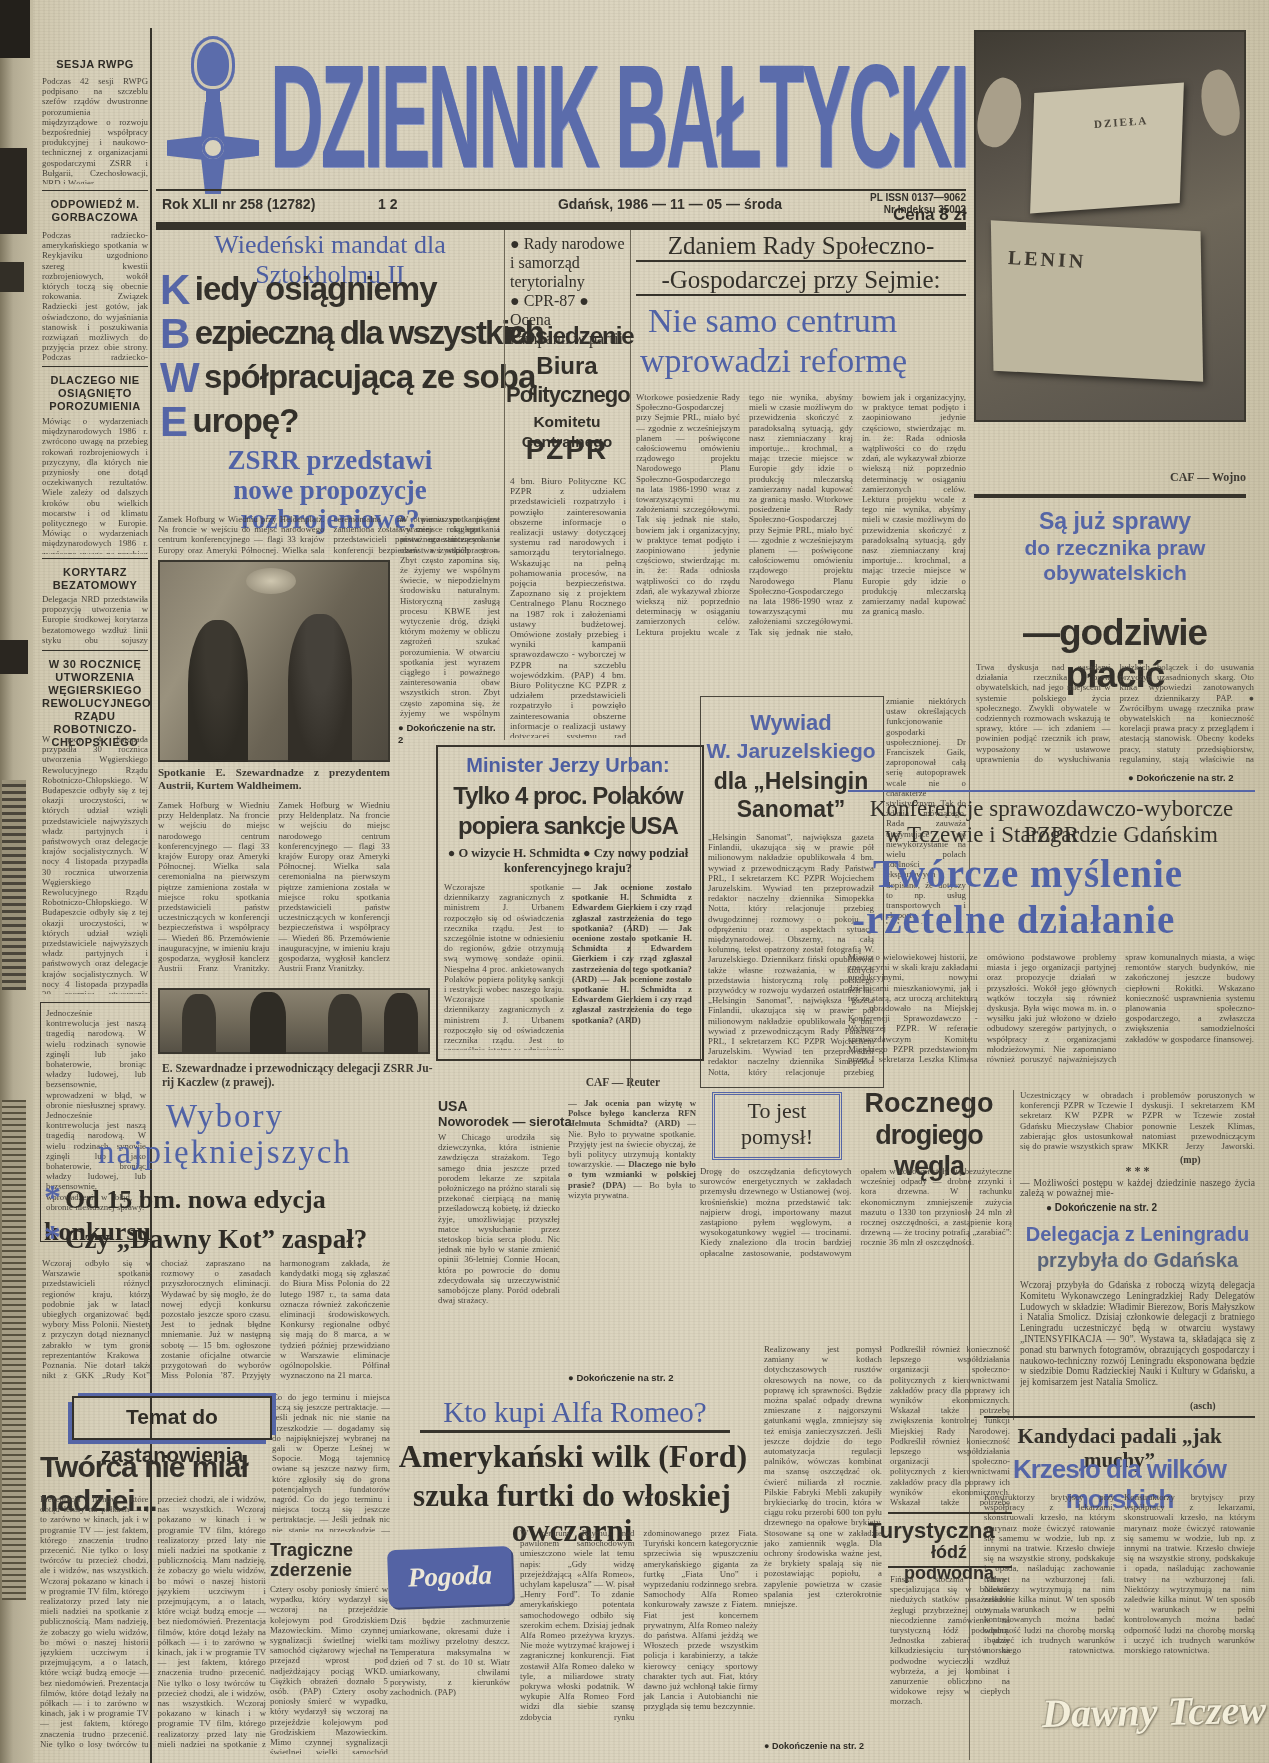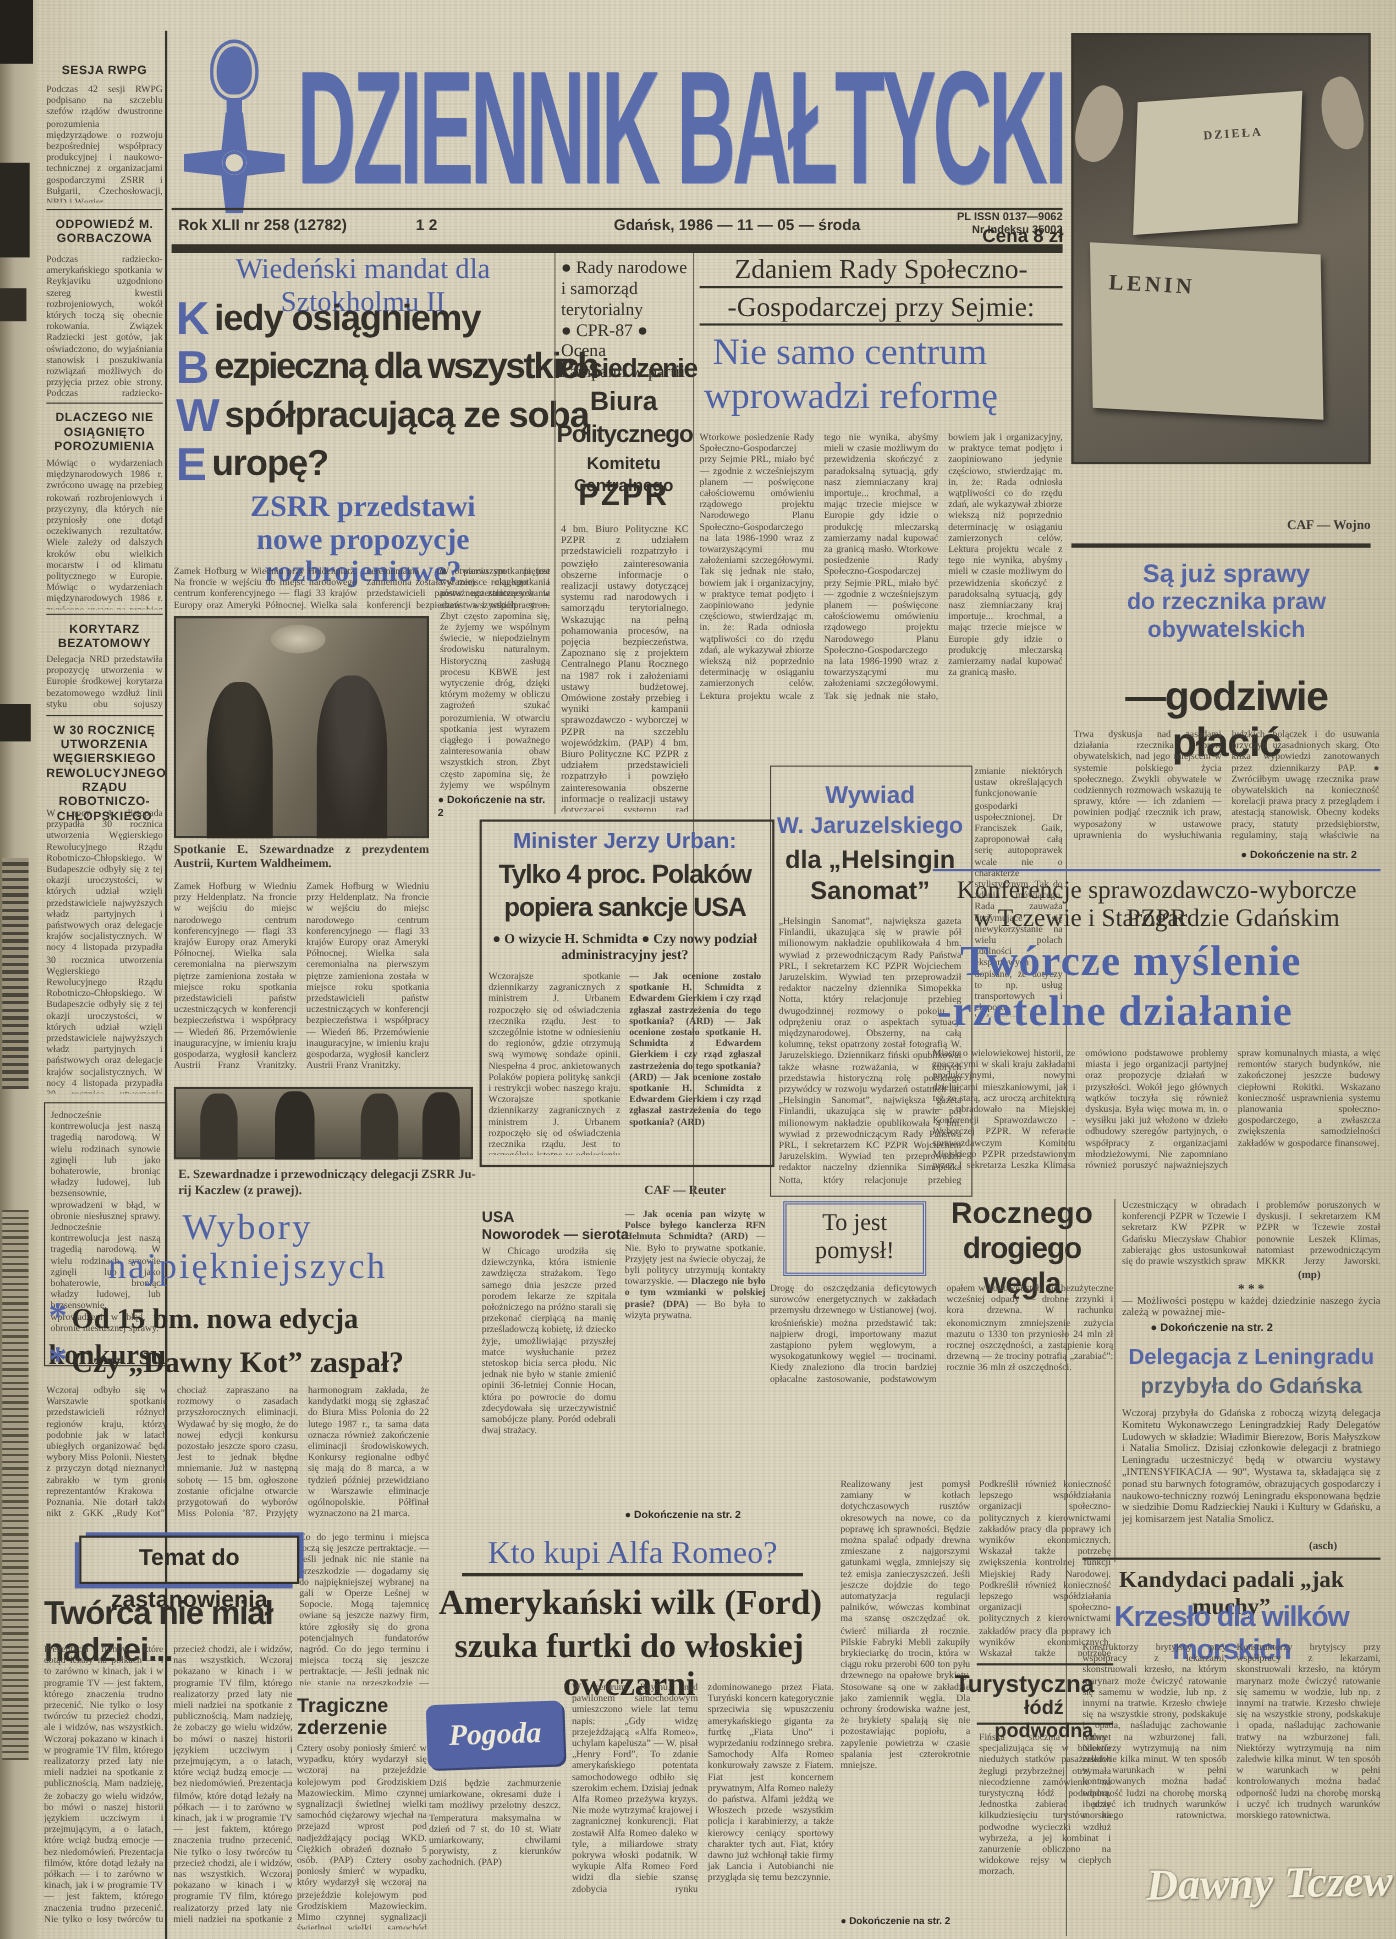--- a/index.html
+++ b/index.html
@@ -209,21 +209,21 @@
   <div class="abs ctr head-sans" style="left:868px;top:1520px;width:126px;font-size:22px;line-height:21px;">Turystyczna</div>
   <div class="abs ctr head-sans" style="left:886px;top:1542px;width:126px;font-size:18px;line-height:21px;">łódź podwodna</div>
   <div class="abs rule" style="left:888px;top:1566px;width:124px;height:1.5px;"></div>
   <div class="abs greek" style="left:890px;top:1574px;width:120px;height:182px;">Fińska stocznia Valmet specjalizująca się w budowie niedużych statków pasażerskich żeglugi przybrzeżnej otrzymała niecodzienne zamówienie na turystyczną łódź podwodną. Jednostka zabierać będzie kilkudziesięciu turystów na podwodne wycieczki wzdłuż wybrzeża, a jej kombinat i zanurzenie obliczono na widokowe rejsy w ciepłych morzach.</div>
 
   <div class="abs" style="left:436px;top:745px;width:264px;height:312px;border:2px solid #3a362e;"></div>
   <div class="abs ctr kicker-serif" style="left:440px;top:754px;width:256px;font-family:'Liberation Sans',sans-serif;font-weight:bold;font-size:20px;">Minister Jerzy Urban:</div>
   <div class="abs ctr head-sans" style="left:440px;top:782px;width:256px;font-size:24px;line-height:28px;letter-spacing:-1px;">Tylko 4 proc. Polaków</div>
   <div class="abs ctr head-sans" style="left:440px;top:812px;width:256px;font-size:24px;line-height:28px;letter-spacing:-1px;">popiera sankcje USA</div>
   <div class="abs ctr" style="left:440px;top:846px;width:256px;font:bold 12.5px/15px 'Liberation Serif',serif;color:#33302a;">● O wizycie H. Schmidta ● Czy nowy podział</div>
-  <div class="abs ctr" style="left:440px;top:861px;width:256px;font:bold 12.5px/15px 'Liberation Serif',serif;color:#33302a;">administracyjny jest?</div>
+  <div class="abs ctr" style="left:440px;top:861px;width:256px;font:bold 12.5px/15px 'Liberation Serif',serif;color:#33302a;">konferencyjnego kraju?</div>
   <div class="abs greek" style="left:444px;top:882px;width:120px;height:168px;">Wczorajsze spotkanie dziennikarzy zagranicznych z ministrem J. Urbanem rozpoczęło się od oświadczenia rzecznika rządu. Jest to szczególnie istotne w odniesieniu do regionów, gdzie otrzymują swą wymowę sondaże opinii. Niespełna 4 proc. ankietowanych Polaków popiera politykę sankcji i restrykcji wobec naszego kraju. Wczorajsze spotkanie dziennikarzy zagranicznych z ministrem J. Urbanem rozpoczęło się od oświadczenia rzecznika rządu. Jest to szczególnie istotne w odniesieniu do regionów, gdzie otrzymują swą wymowę sondaże opinii. Niespełna 4 proc. ankietowanych Polaków popiera politykę sankcji i restrykcji wobec naszego kraju.</div>
   <div class="abs greek" style="left:572px;top:882px;width:120px;height:168px;font-weight:bold;">— Jak ocenione zostało spotkanie H. Schmidta z Edwardem Gierkiem i czy rząd zgłaszał zastrzeżenia do tego spotkania? (ARD) — Jak ocenione zostało spotkanie H. Schmidta z Edwardem Gierkiem i czy rząd zgłaszał zastrzeżenia do tego spotkania? (ARD) — Jak ocenione zostało spotkanie H. Schmidta z Edwardem Gierkiem i czy rząd zgłaszał zastrzeżenia do tego spotkania? (ARD)</div>
 
   <div class="abs" style="left:438px;top:1098px;font:bold 14px 'Liberation Sans',sans-serif;color:#33302a;">USA</div>
   <div class="abs" style="left:438px;top:1114px;font:bold 13px 'Liberation Sans',sans-serif;color:#33302a;">Noworodek — sierota</div>
   <div class="abs greek" style="left:438px;top:1132px;width:122px;height:256px;">W Chicago urodziła się dziewczynka, która istnienie zawdzięcza strażakom. Tego samego dnia jeszcze przed porodem lekarze ze szpitala położniczego na próżno starali się przekonać cierpiącą na manię prześladowczą kobietę, iż dziecko żyje, umożliwiając przyszłej matce wysłuchanie przez stetoskop bicia serca płodu. Nic jednak nie było w stanie zmienić opinii 36-letniej Connie Hocan, która po powrocie do domu zdecydowała się urzeczywistnić samobójcze plany. Poród odebrali dwaj strażacy.</div>
   <div class="abs greek" style="left:568px;top:1098px;width:128px;height:270px;">
     <span style="font-weight:bold;">— Jak ocenia pan wizytę w Polsce byłego kanclerza RFN Helmuta Schmidta? (ARD)</span>
     <span>— Nie. Było to prywatne spotkanie. Przyjęty jest na świecie obyczaj, że byli politycy utrzymują kontakty towarzyskie.</span>
     <span style="font-weight:bold;">— Dlaczego nie było o tym wzmianki w polskiej prasie? (DPA)</span>

